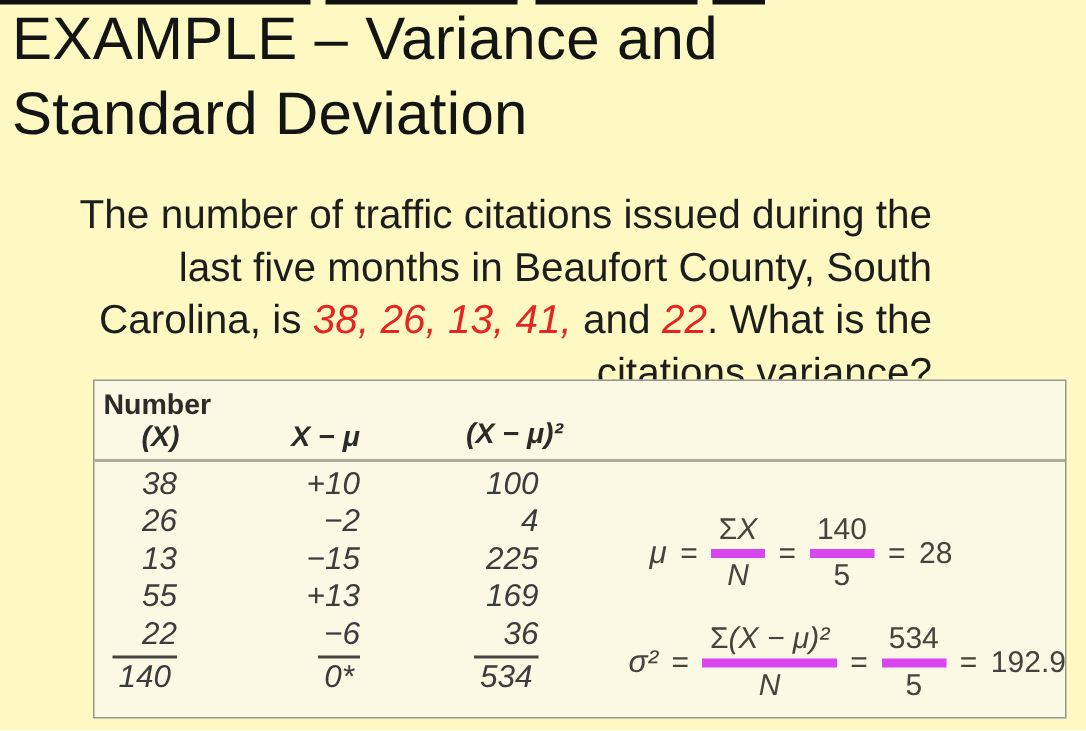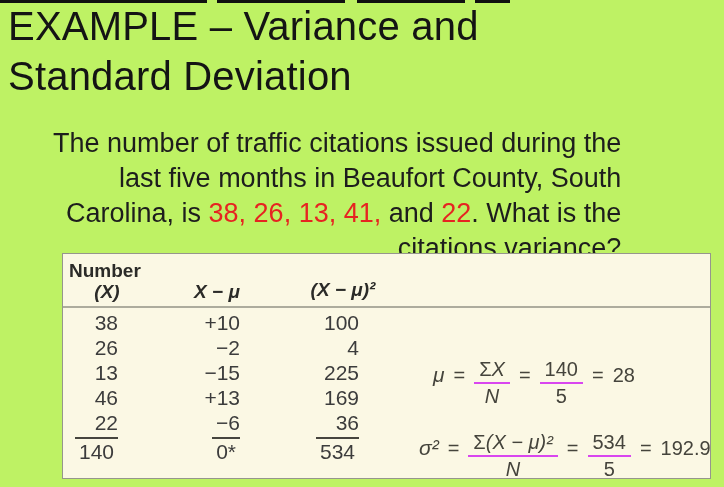--- a/index.html
+++ b/index.html
@@ -1,19 +1,19 @@
 <!DOCTYPE html>
 <html><head>
 <meta charset="utf-8">
 <style>
   html,body{margin:0;padding:0;background:#ffffff;}
   .slide{
     position:relative;
     width:724px;height:487px;
-    background:#bef264;
+    background:#fef9c3;
     overflow:hidden;
     font-family:"Liberation Sans", sans-serif;
     color:#1c1c1c;
   }
   
   .artifact{position:absolute;top:0;height:3px;background:#101010;}
   .a1{left:0;width:207px;}
   .a2{left:217px;width:128px;}
   .a3{left:357px;width:108px;}
   .a4{left:475px;width:35px;}
@@ -24,21 +24,21 @@
     font-weight:400;color:#141414;
     letter-spacing:0.2px;
     margin:0;
   }
   .body-text{
     position:absolute;left:38px;top:126px;
     font-size:27px;line-height:35px;color:#1d1d1d;
     z-index:1;white-space:nowrap;text-align:right;
   }
   .bl.indent{margin-left:28px;}
-  .red{color:#e62421;}
+  .red{color:#e62421;font-style:italic;}
 
   
   .card{
     position:absolute;left:62px;top:253px;
     width:649px;height:226px;
     background:#fbf8e4;
     border:1.5px solid #96968c;
     box-sizing:border-box;
     z-index:2;
     color:#3c3c3c;
@@ -46,21 +46,21 @@
   .hdr{position:absolute;font-weight:700;color:#2b2b28;}
   .hdr-number{left:6px;top:6px;font-size:19px;}
   .hdr-x{left:20px;top:27px;width:48px;text-align:center;font-size:19px;font-style:italic;}
   .hdr-col2{left:116px;top:27px;width:76px;text-align:center;font-size:19px;font-style:italic;}
   .hdr-col3{left:226px;top:25px;width:108px;text-align:center;font-size:19px;font-style:italic;}
   .hdr-rule{position:absolute;left:0;right:0;top:52px;height:2px;background:#adac9d;}
 
   table.data{
     position:absolute;left:1px;top:56px;
     border-collapse:collapse;
-    font-size:21px;color:#3c3c3c;
+    font-size:21px;color:#3c3c3c;font-style:italic;
   }
   table.data td{
     padding:0;text-align:right;height:25px;
     font-variant-numeric:tabular-nums;
   }
   td.c1{width:54px;}
   td.c2{width:122px;}
   td.c3{width:119px;}
   .total{
     display:inline-block;
@@ -69,21 +69,21 @@
     margin-top:2px;
   }
 
   .formula{
     position:absolute;display:flex;align-items:center;gap:9px;
     font-size:20px;color:#45443c;white-space:nowrap;
   }
   .f-mean{left:370px;top:88px;}
   .f-var{left:356px;top:161px;}
   .frac{display:inline-flex;flex-direction:column;align-items:center;line-height:23px;}
-  .frac .num{border-bottom:2px solid #d946ef;padding:0 5px 1px 5px;margin-top:16px;}
+  .frac .num{border-bottom:6px solid #d946ef;padding:0 5px 1px 5px;}
   .frac .den{padding-top:1px;}
   .var{font-style:italic;}
   .lhs{font-style:italic;font-size:21px;}
 </style>
 </head>
 <body>
 
 <div class="slide">
 
   <div class="artifact a1"></div>
@@ -122,21 +122,21 @@
           <td class="c1">26</td>
           <td class="c2">−2</td>
           <td class="c3">4</td>
         </tr>
         <tr>
           <td class="c1">13</td>
           <td class="c2">−15</td>
           <td class="c3">225</td>
         </tr>
         <tr>
-          <td class="c1">46</td>
+          <td class="c1">55</td>
           <td class="c2">+13</td>
           <td class="c3">169</td>
         </tr>
         <tr>
           <td class="c1">22</td>
           <td class="c2">−6</td>
           <td class="c3">36</td>
         </tr>
         <tr>
           <td class="c1"><span class="total">140</span></td>

